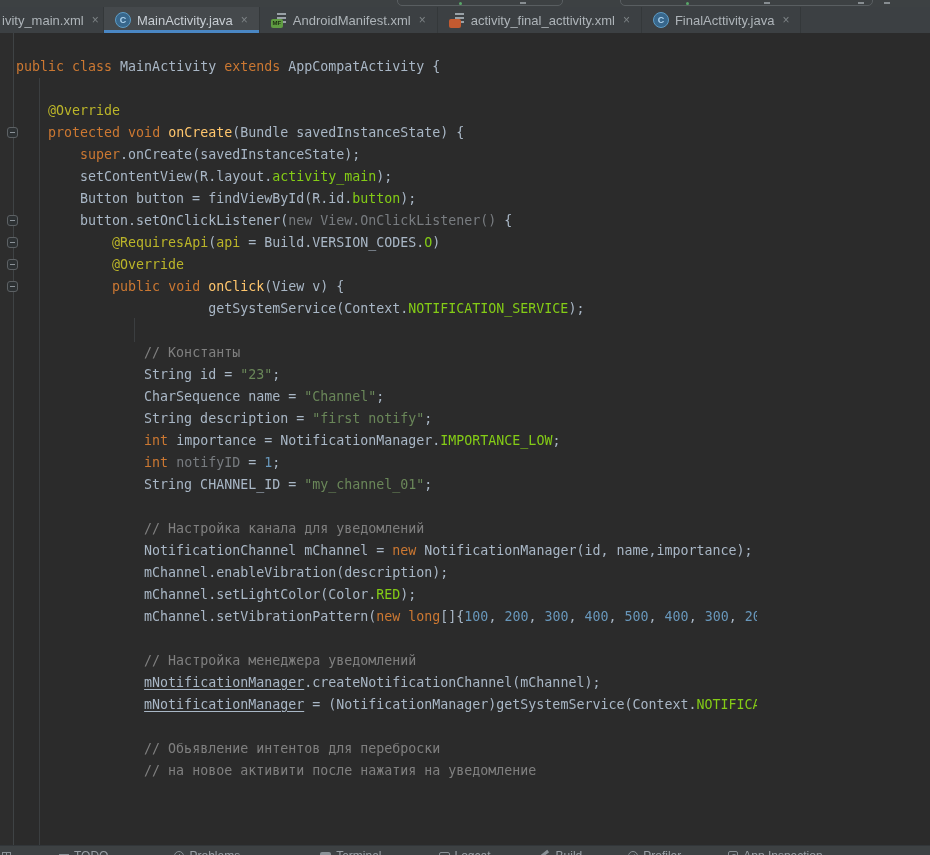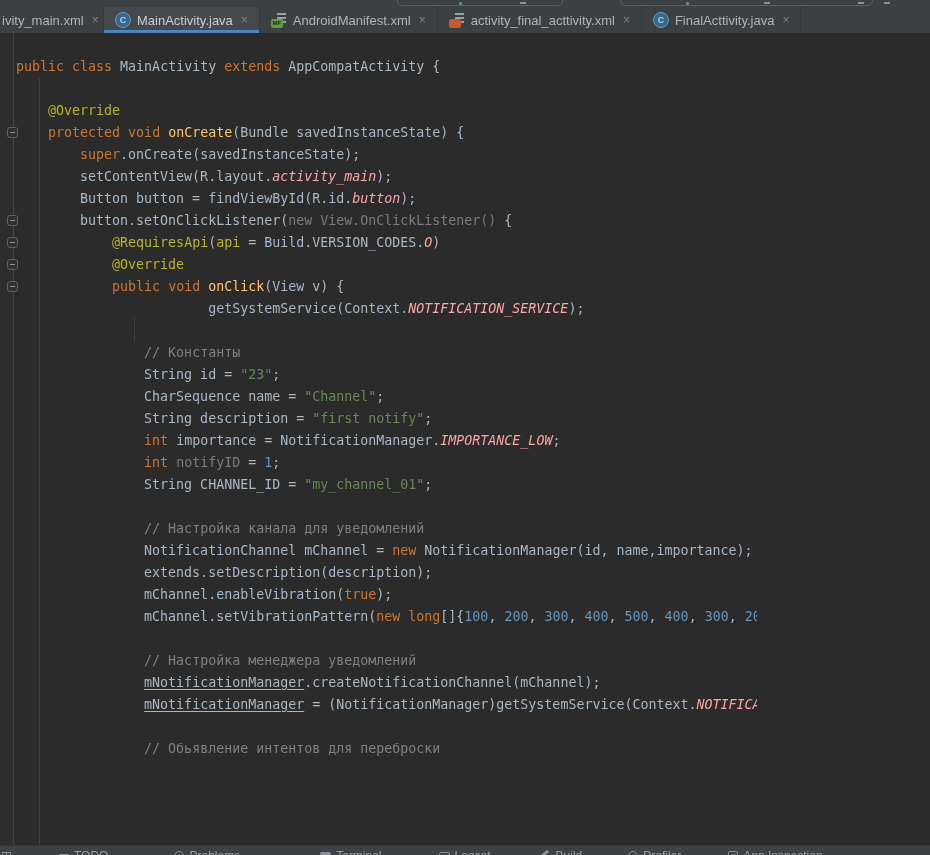--- a/index.html
+++ b/index.html
@@ -42,21 +42,21 @@
   .code{position:absolute;left:0;top:1px;width:930px;}
   .line{height:22px;line-height:22px;white-space:pre;padding-left:16px;
         font-family:"DejaVu Sans Mono",monospace;font-size:13.3px;position:relative;z-index:2;}
   .tk-k{color:#cc7832;}
   .tk-d{color:#a9b7c6;}
   .tk-m{color:#ffc66d;}
   .tk-a{color:#bbb529;margin-top:8px;}
   .tk-s{color:#6a8759;}
   .tk-n{color:#6897bb;}
   .tk-c{color:#808080;}
-  .tk-f{color:#fca5a5;font-style:italic;}
+  .tk-f{color:#84cc16;}
   .tk-g{color:#787c80;}
   .tk-u{color:#a9b7c6;text-decoration:underline;text-decoration-thickness:1px;text-underline-offset:2px;}
   .fold{position:absolute;left:7px;width:11px;height:11px;border:1px solid #5d6164;border-radius:3px;background:#2d3133;z-index:3;}
   .fold::after{content:"";position:absolute;left:2px;right:2px;top:4px;height:1px;background:#8b9298;}
 
   
   .statusbar{position:absolute;left:0;top:845px;width:930px;height:10px;background:#3d4143;border-top:1px solid #323639;overflow:hidden;}
   .sb-inner{display:flex;align-items:center;height:20px;}
   .sb-item{display:flex;align-items:center;gap:5px;color:#9aa0a6;font-size:12px;white-space:nowrap;}
   .sb-ico{display:inline-block;width:11px;height:11px;position:relative;}
@@ -151,29 +151,30 @@
         <div class="line"><span class="tk-d">                </span><span class="tk-c">// Константы</span></div>
         <div class="line"><span class="tk-d">                String id = </span><span class="tk-s">"23"</span><span class="tk-d">;</span></div>
         <div class="line"><span class="tk-d">                CharSequence name = </span><span class="tk-s">"Channel"</span><span class="tk-d">;</span></div>
         <div class="line"><span class="tk-d">                String description = </span><span class="tk-s">"first notify"</span><span class="tk-d">;</span></div>
         <div class="line"><span class="tk-d">                </span><span class="tk-k">int</span><span class="tk-d"> importance = NotificationManager.</span><span class="tk-f">IMPORTANCE_LOW</span><span class="tk-d">;</span></div>
         <div class="line"><span class="tk-d">                </span><span class="tk-k">int</span><span class="tk-d"> </span><span class="tk-g">notifyID</span><span class="tk-d"> = </span><span class="tk-n">1</span><span class="tk-d">;</span></div>
         <div class="line"><span class="tk-d">                String CHANNEL_ID = </span><span class="tk-s">"my_channel_01"</span><span class="tk-d">;</span></div>
         <div class="line"></div>
         <div class="line"><span class="tk-d">                </span><span class="tk-c">// Настройка канала для уведомлений</span></div>
         <div class="line"><span class="tk-d">                NotificationChannel mChannel = </span><span class="tk-k">new</span><span class="tk-d"> NotificationManager(id, name,importance);</span></div>
-        <div class="line"><span class="tk-d">                extends.setDescription(description);</span></div>
-        <div class="line"><span class="tk-d">                mChannel.enableVibration(</span><span class="tk-k">true</span><span class="tk-d">);</span></div>
+        <div class="line"><span class="tk-d">                mChannel.enableVibration(description);</span></div>
+        <div class="line"><span class="tk-d">                mChannel.setLightColor(Color.</span><span class="tk-f">RED</span><span class="tk-d">);</span></div>
         <div class="line"><span class="tk-d">                mChannel.setVibrationPattern(</span><span class="tk-k">new</span><span class="tk-d"> </span><span class="tk-k">long</span><span class="tk-d">[]{</span><span class="tk-n">100</span><span class="tk-d">, </span><span class="tk-n">200</span><span class="tk-d">, </span><span class="tk-n">300</span><span class="tk-d">, </span><span class="tk-n">400</span><span class="tk-d">, </span><span class="tk-n">500</span><span class="tk-d">, </span><span class="tk-n">400</span><span class="tk-d">, </span><span class="tk-n">300</span><span class="tk-d">, </span><span class="tk-n">200</span><span class="tk-d">, </span><span class="tk-n">400</span><span class="tk-d">});</span></div>
         <div class="line"></div>
         <div class="line"><span class="tk-d">                </span><span class="tk-c">// Настройка менеджера уведомлений</span></div>
         <div class="line"><span class="tk-d">                </span><span class="tk-u">mNotificationManager</span><span class="tk-d">.createNotificationChannel(mChannel);</span></div>
         <div class="line"><span class="tk-d">                </span><span class="tk-u">mNotificationManager</span><span class="tk-d"> = (NotificationManager)getSystemService(Context.</span><span class="tk-f">NOTIFICATION_SERVICE</span><span class="tk-d">);</span></div>
         <div class="line"></div>
         <div class="line"><span class="tk-d">                </span><span class="tk-c">// Обьявление интентов для переброски</span></div>
+        <div class="line"><span class="tk-d">                </span><span class="tk-c">// на новое активити после нажатия на уведомление</span></div>
       </div>
   <div class="fold" style="top: 94px;"></div>
       <div class="fold" style="top: 182px;"></div>
       <div class="fold" style="top: 204px;"></div>
       <div class="fold" style="top: 226px;"></div>
       <div class="fold" style="top: 248px;"></div>
     </div>
 
   <div class="statusbar">
     <div class="sb-inner" id="sbar">

